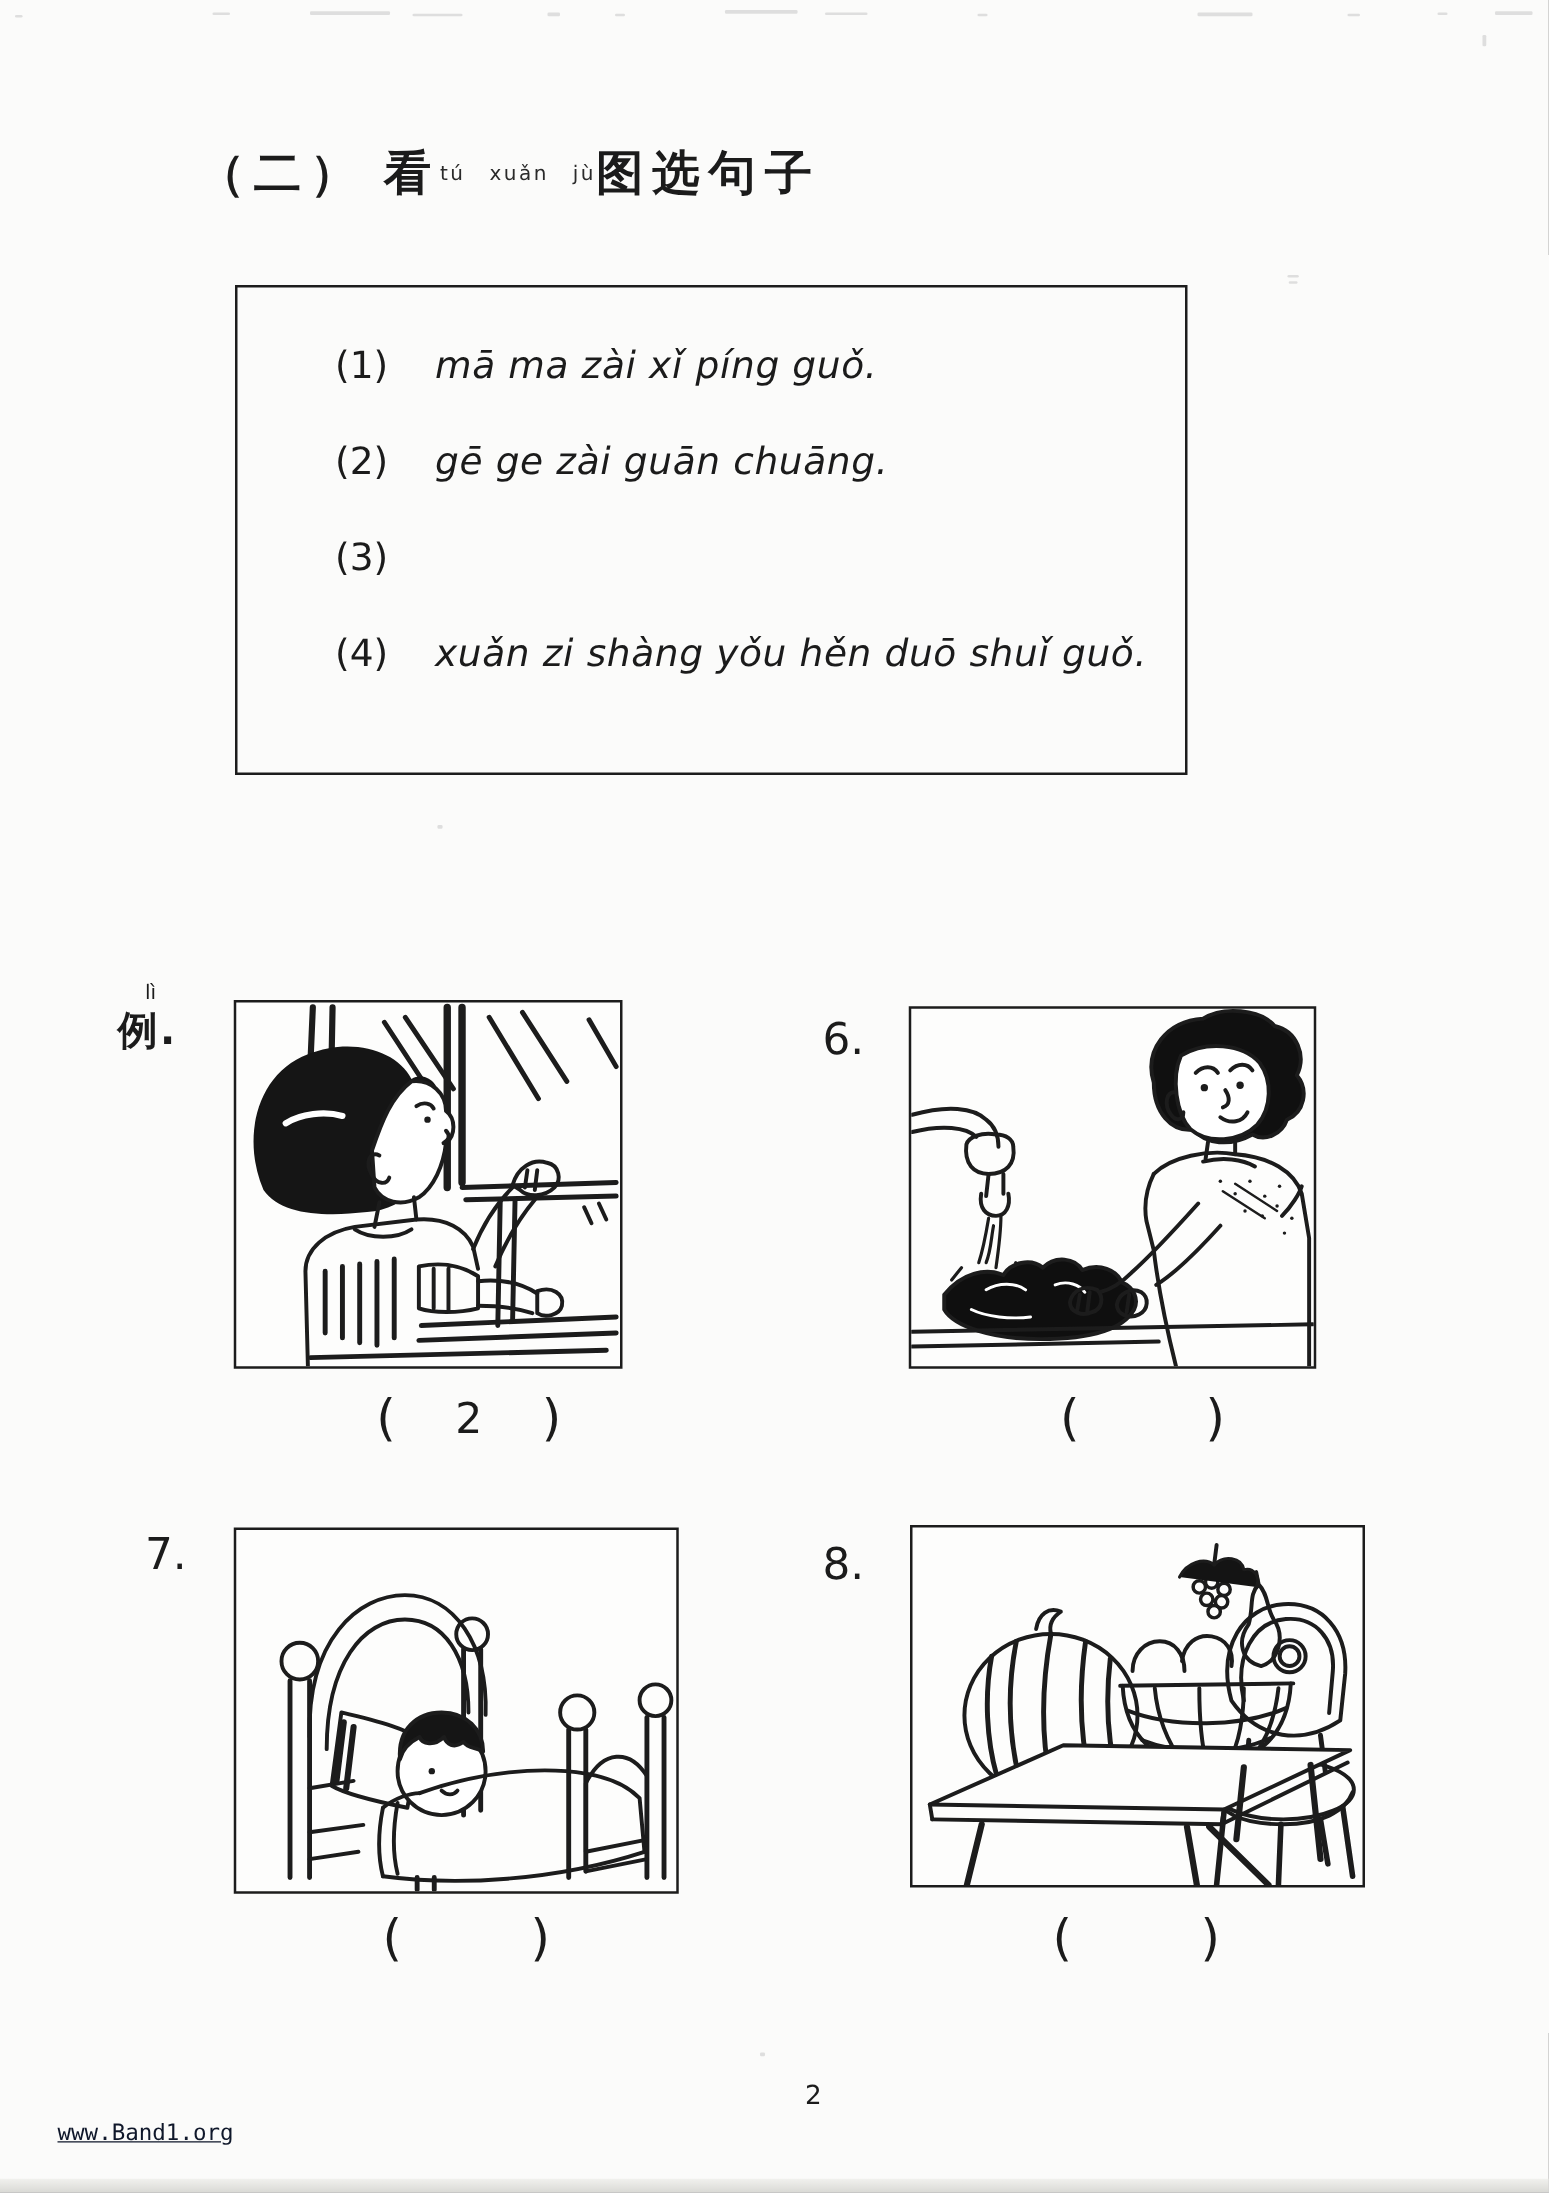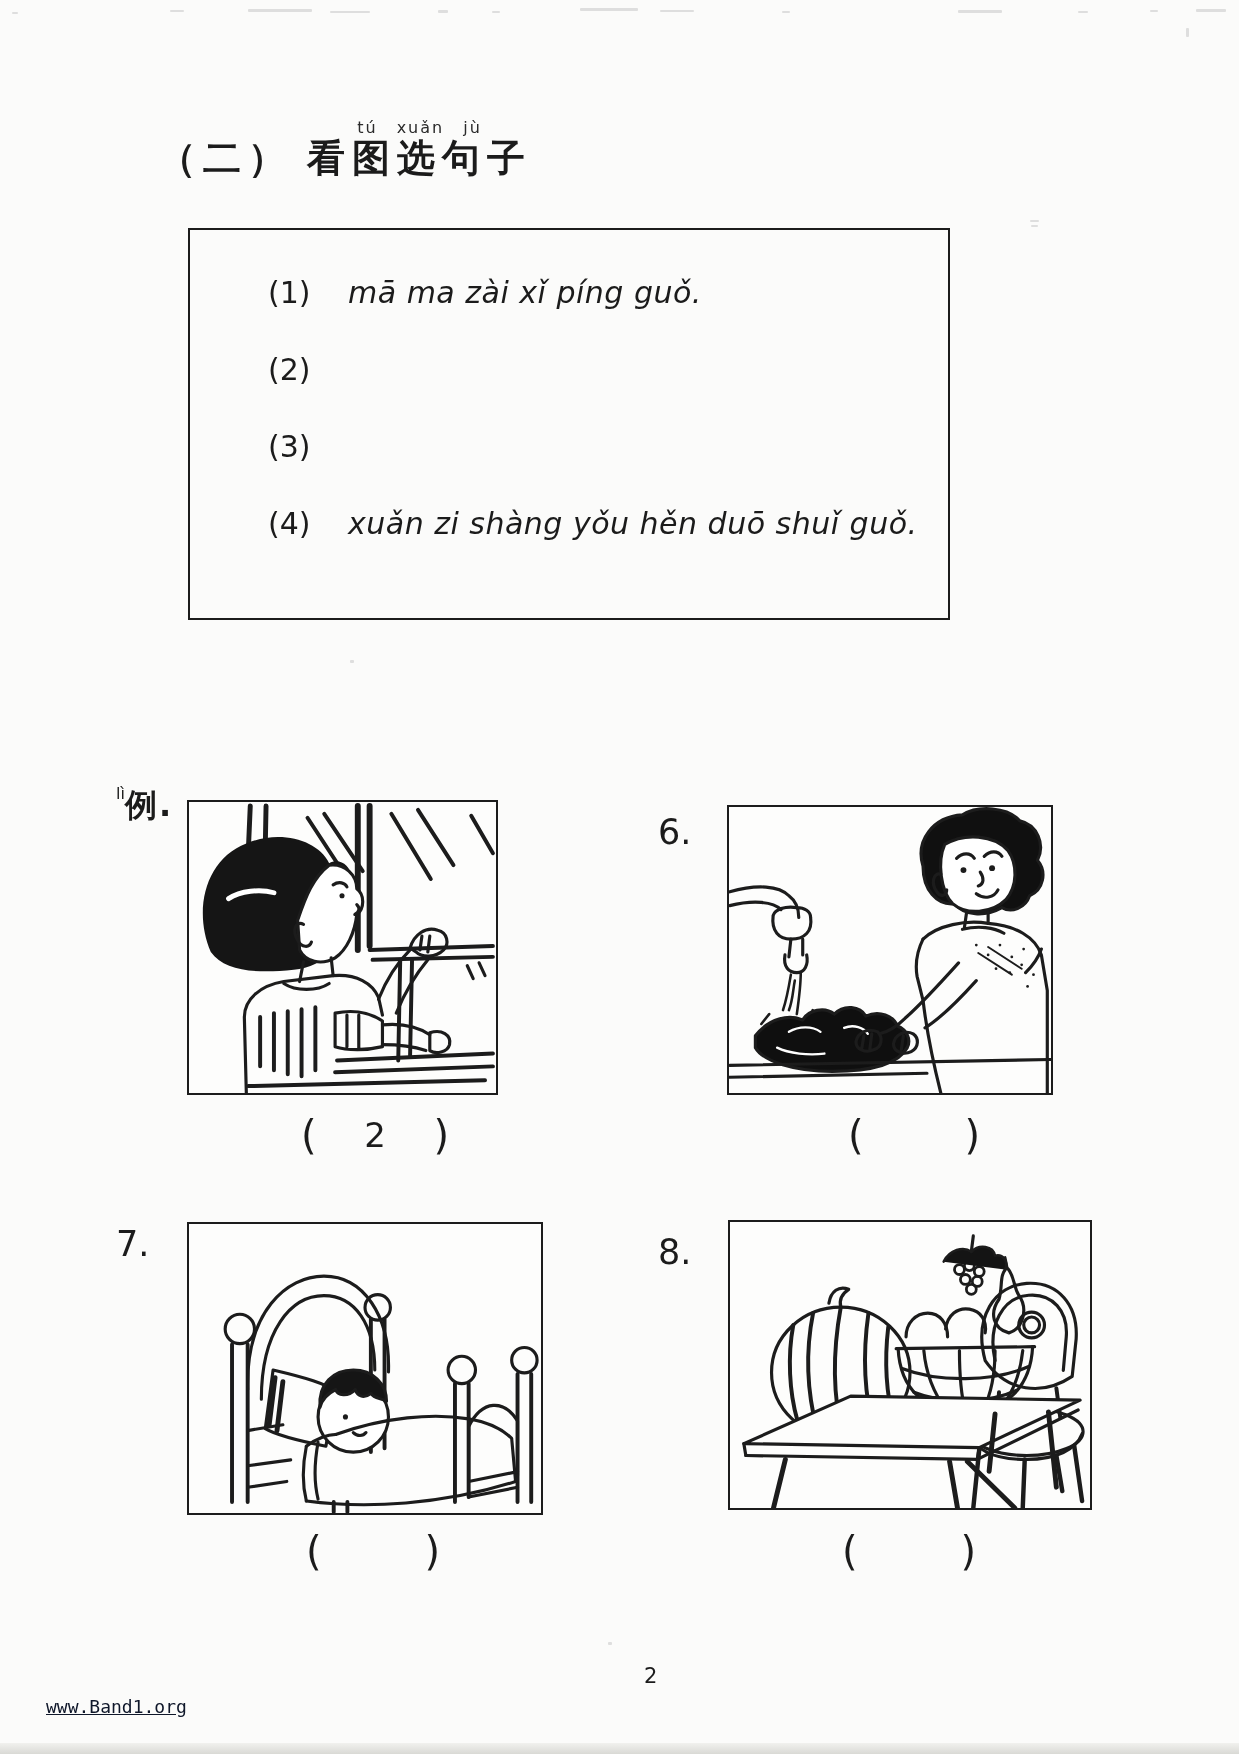--- a/index.html
+++ b/index.html
@@ -9,32 +9,32 @@
     font-family:"DejaVu Sans", sans-serif;color:#1b1b1b;
   }
   
   .noise{position:absolute;background:#c7c7c7;opacity:.55;border-radius:1px;}
   .scan-bottom{position:absolute;left:0;right:0;bottom:0;height:11px;
     background:linear-gradient(#f1f1ee,#d9d9d5);}
   
   .hdr{position:absolute;left:158px;top:118px;display:flex;align-items:flex-end;}
   .hdr .big{font-size:38px;font-weight:600;letter-spacing:7px;line-height:1.1;}
   .hdr .seg{margin-right:14px;}
-  .rubywrap{display:inline-flex;flex-direction:column;align-items:center;margin-right:0;}
+  .rubywrap{display:inline-flex;flex-direction:row;align-items:center;margin-right:0;}
   .rubywrap .pinyin{font-size:16px;letter-spacing:2px;word-spacing:12px;
     color:#2a2a2a;margin-bottom:1px;}
   
   .sbox{position:absolute;left:188px;top:228px;width:762px;height:392px;
     border:2.5px solid #1c1c1c;box-sizing:border-box;padding:44px 0 0 78px;}
   .srow{display:flex;margin-bottom:39px;font-size:30px;line-height:38px;}
   .srow .num{width:58px;flex:0 0 58px;}
   .srow .txt{margin-left:22px;letter-spacing:.5px;font-style:italic;}
   
   .exlabel{position:absolute;left:94px;top:784px;display:flex;
-    flex-direction:row;width:70px;}
+    flex-direction:column;width:70px;}
   .exlabel .pinyin{font-size:16px;margin-left:22px;}
   .exlabel .char{font-size:32px;font-weight:600;letter-spacing:2px;}
   
   .fig{position:absolute;border:2.5px solid #1c1c1c;box-sizing:border-box;
     background:#fdfdfc;margin:0;}
   .fig svg{display:block;width:100%;height:100%;}
   .qnum{position:absolute;font-size:35px;}
   
   .ans{position:absolute;display:flex;justify-content:space-between;
     align-items:flex-start;font-size:40px;line-height:46px;}
@@ -80,20 +80,21 @@
     <span class="big">子</span>
   </header>
 
   <section class="sbox">
     <div class="srow">
       <span class="num">(1)</span>
       <span class="txt">mā ma zài xǐ píng guǒ.</span>
     </div>
     <div class="srow">
       <span class="num">(2)</span>
+      <span class="txt">gē ge zài guān chuāng.</span>
     </div>
     <div class="srow">
       <span class="num">(3)</span>
     </div>
     <div class="srow">
       <span class="num">(4)</span>
       <span class="txt">xuǎn zi shàng yǒu hěn duō shuǐ guǒ.</span>
     </div>
   </section>
 

